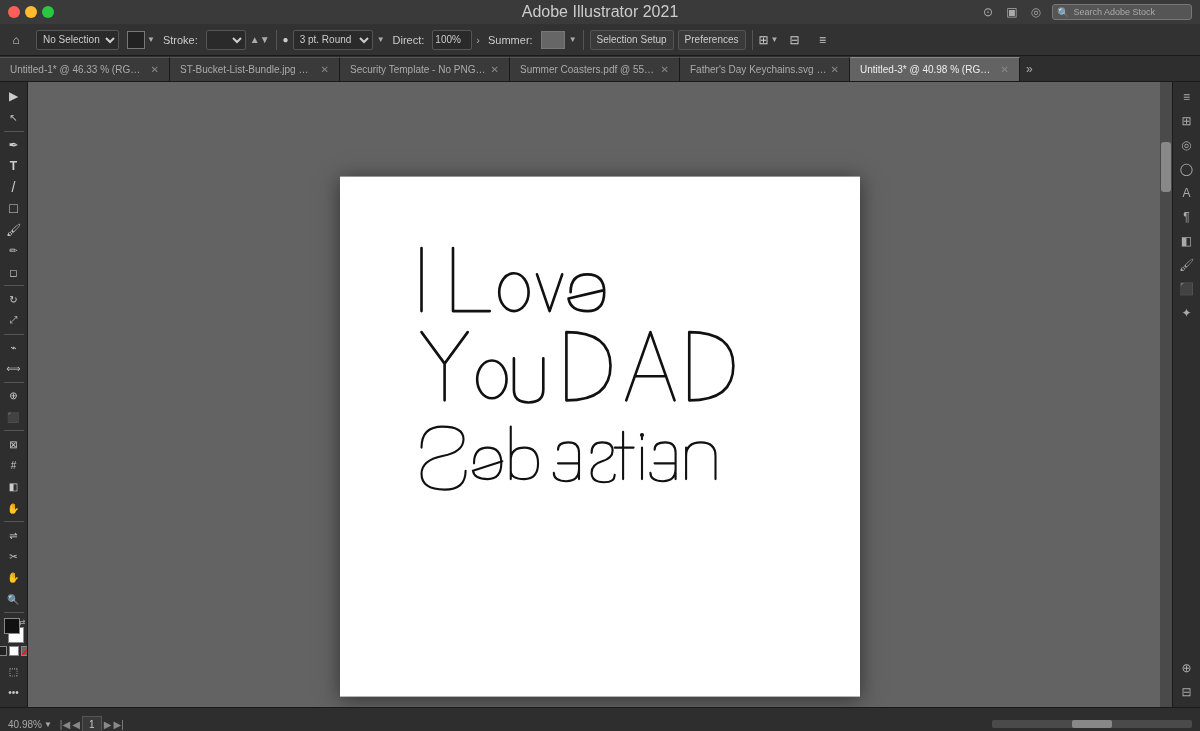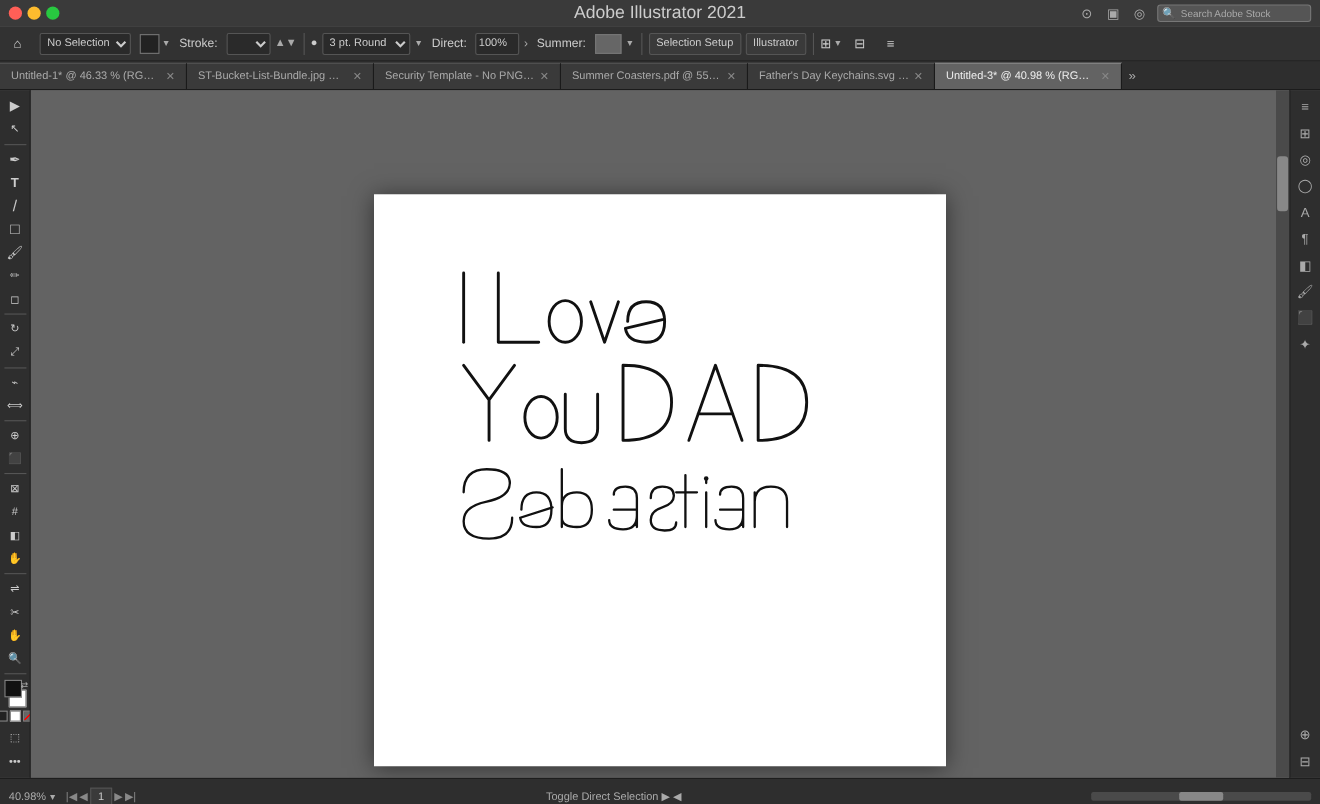--- a/index.html
+++ b/index.html
@@ -347,21 +347,21 @@
 
   <div class="toolbar-item">Direct:</div>
   <input class="toolbar-select" type="text" style="width: 40px;" value="100%">
   <span style="color:#aaa;">›</span>
 
   <div class="toolbar-item">Summer:</div>
   <div class="color-swatch" style="width:24px;height:18px;background:#666;"></div>
   <span style="color:#aaa;font-size:8px;">▼</span>
   <div class="toolbar-divider"></div>
   <button class="toolbar-btn">Selection Setup</button>
-  <button class="toolbar-btn">Illustrator</button>
+  <button class="toolbar-btn">Preferences</button>
   <div class="toolbar-divider"></div>
   <div class="tool-btn" style="width:auto;gap:2px;display:flex;">
     <span>⊞</span>
       <span style="font-size:8px;color:#aaa;">▼</span>
   </div>
   <div class="tool-btn">⊟</div>
   <div class="tool-btn">≡</div>
 </div>
 
 <div class="tabs-bar">
@@ -518,23 +518,18 @@
     <span>40.98%</span>
     <span style="font-size:8px;">▼</span>
   </div>
   <div class="status-nav">
     <span class="nav-btn">|◀</span>
     <span class="nav-btn">◀</span>
     <input class="status-page-input" type="text" value="1" style="">
     <span class="nav-btn">▶</span>
     <span class="nav-btn">▶|</span>
   </div>
-  <div class="status-toggle">
-    <span>Toggle Direct Selection</span>
-    <span style="cursor:pointer;">▶</span>
-    <span style="cursor:pointer;">◀</span>
-  </div>
   <div class="status-scroll">
     <div class="h-scrollbar">
       <div class="h-scroll-thumb"></div>
     </div>
   </div>
 </div>
 
 </body></html>

